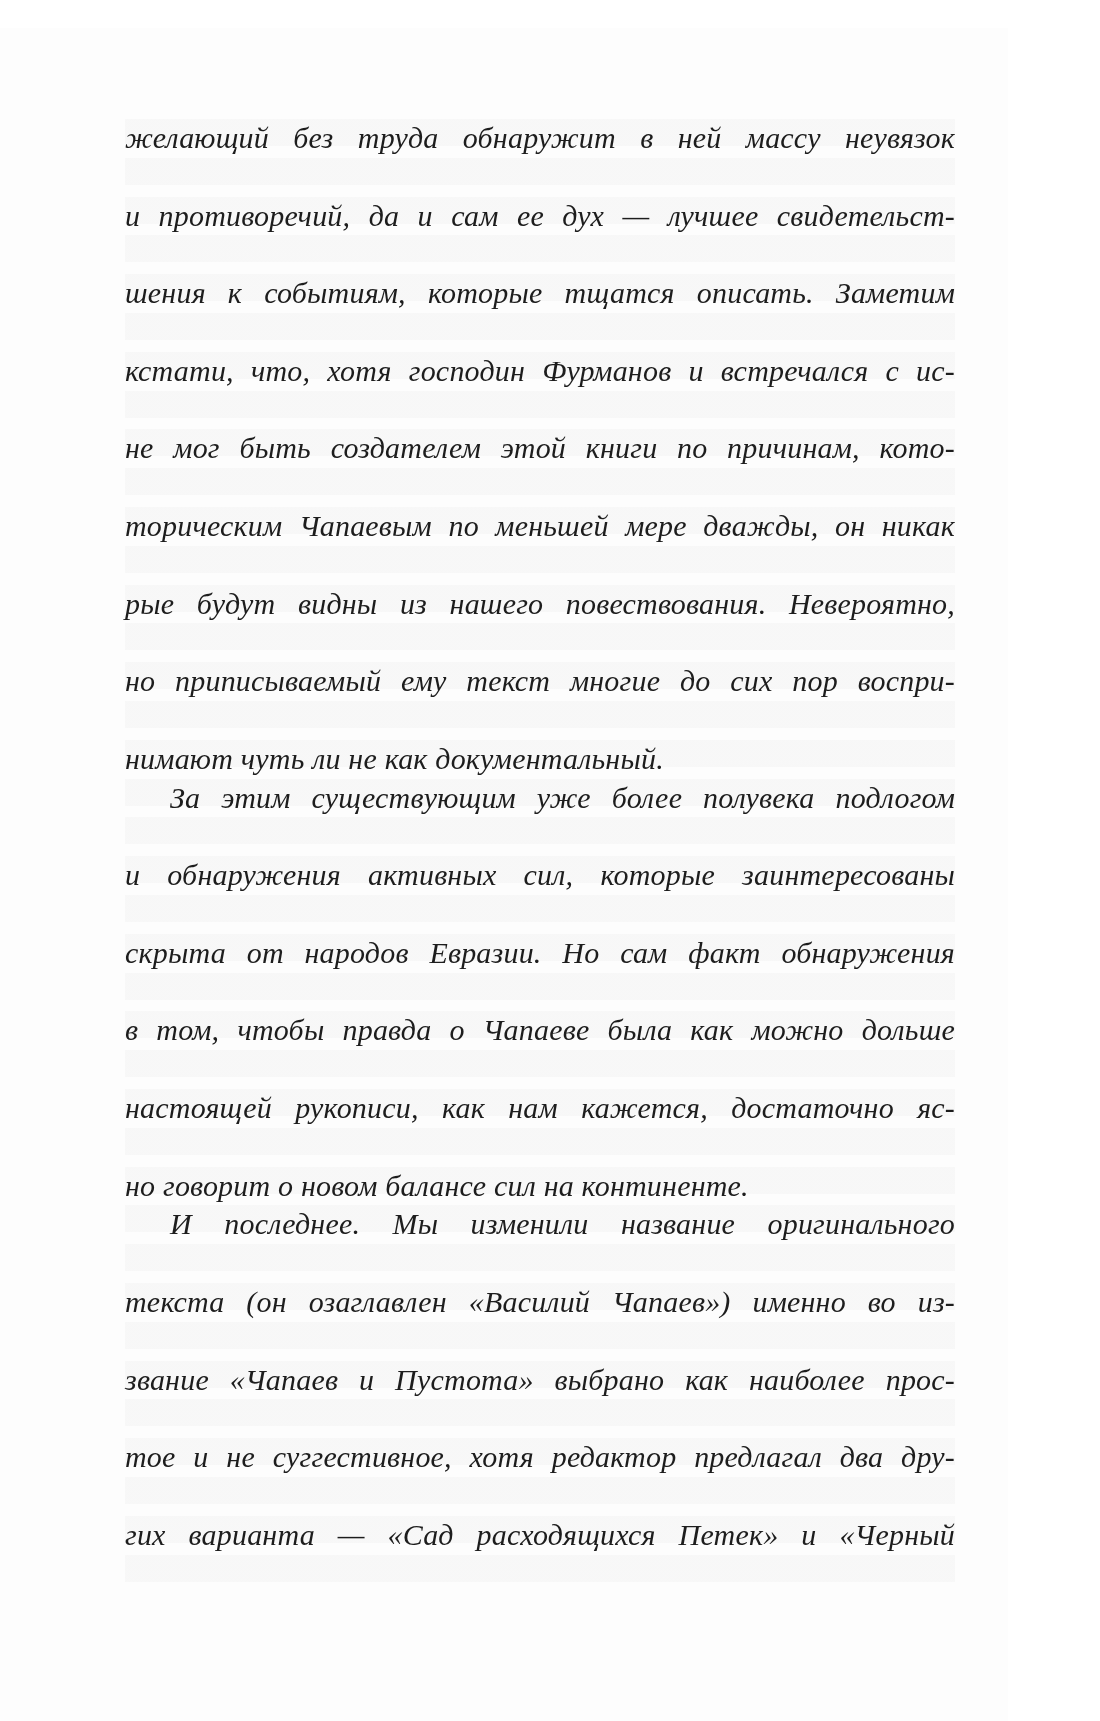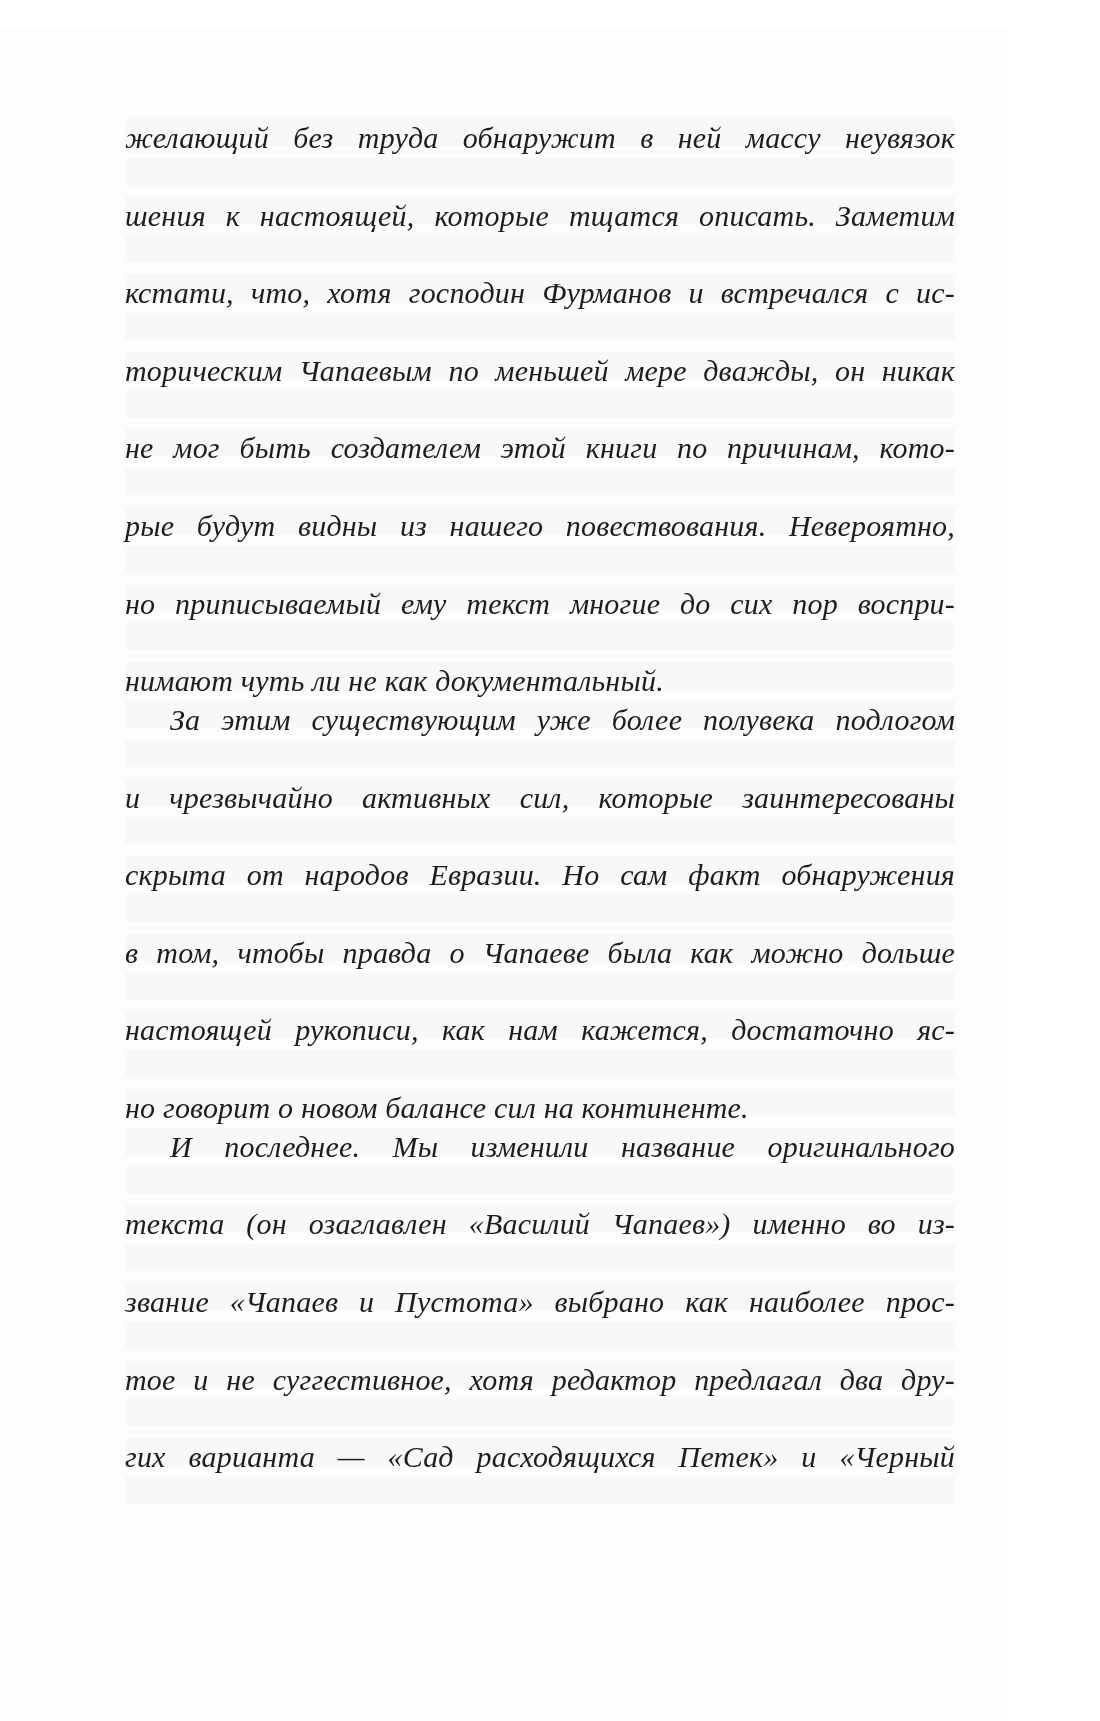--- a/index.html
+++ b/index.html
@@ -42,30 +42,31 @@
   
   .ind { text-indent: 45px; }
 </style>
 </head>
 <body>
 
 <div class="page">
   <div class="textblock">
 
     <div class="ln j">желающий без труда обнаружит в ней массу неувязок</div>
-    <div class="ln j">шения к настоящей, которые тщатся описать. Заметим</div>
+    <div class="ln j">и противоречий, да и сам ее дух — лучшее свидетельст-</div>
+    <div class="ln j">шения к событиям, которые тщатся описать. Заметим</div>
     <div class="ln j">кстати, что, хотя господин Фурманов и встречался с ис-</div>
+    <div class="ln j">не мог быть создателем этой книги по причинам, кото-</div>
     <div class="ln j">торическим Чапаевым по меньшей мере дважды, он никак</div>
-    <div class="ln j">не мог быть создателем этой книги по причинам, кото-</div>
     <div class="ln j">рые будут видны из нашего повествования. Невероятно,</div>
     <div class="ln j">но приписываемый ему текст многие до сих пор воспри-</div>
     <div class="ln last">нимают чуть ли не как документальный.</div>
 
     <div class="ln j ind">За этим существующим уже более полувека подлогом</div>
-    <div class="ln j">и чрезвычайно активных сил, которые заинтересованы</div>
+    <div class="ln j">и обнаружения активных сил, которые заинтересованы</div>
     <div class="ln j">скрыта от народов Евразии. Но сам факт обнаружения</div>
     <div class="ln j">в том, чтобы правда о Чапаеве была как можно дольше</div>
     <div class="ln j">настоящей рукописи, как нам кажется, достаточно яс-</div>
     <div class="ln last">но говорит о новом балансе сил на континенте.</div>
 
     <div class="ln j ind">И последнее. Мы изменили название оригинального</div>
     <div class="ln j">текста (он озаглавлен «Василий Чапаев») именно во из-</div>
     <div class="ln j">звание «Чапаев и Пустота» выбрано как наиболее прос-</div>
     <div class="ln j">тое и не суггестивное, хотя редактор предлагал два дру-</div>
     <div class="ln j">гих варианта — «Сад расходящихся Петек» и «Черный</div>

